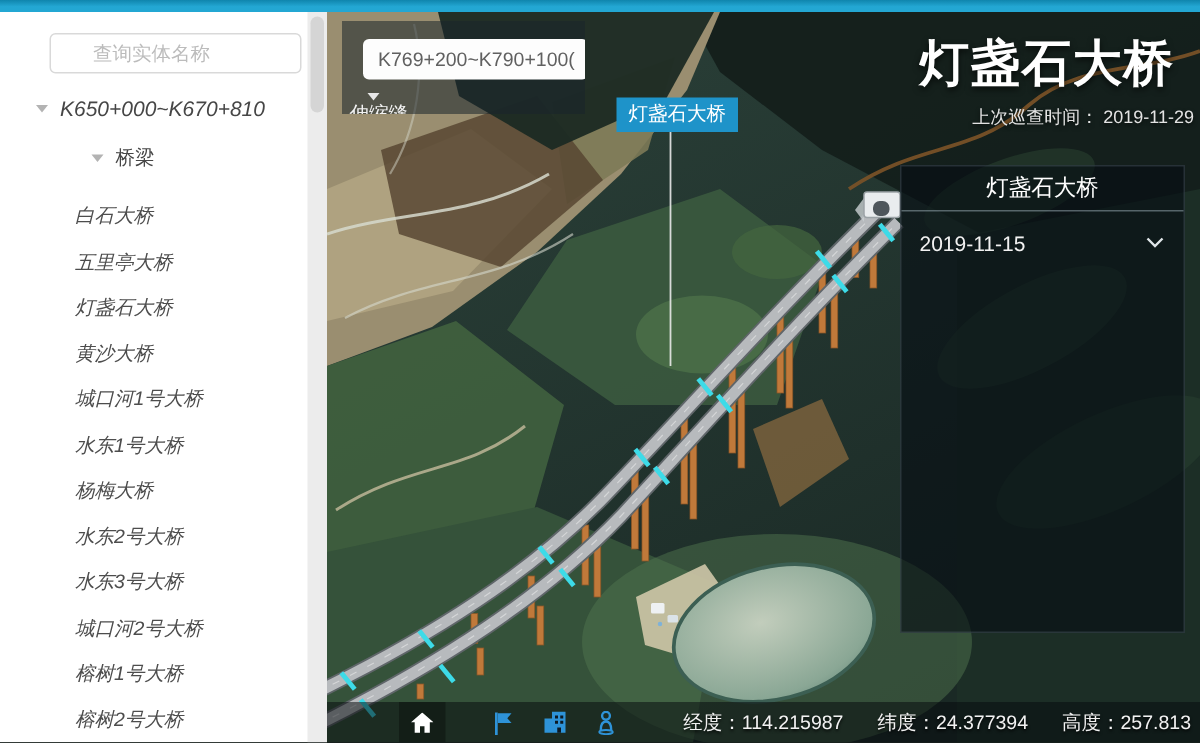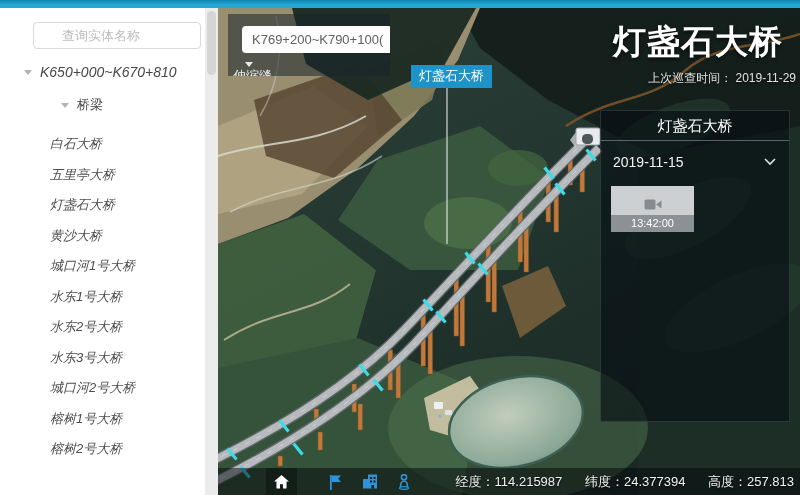--- a/index.html
+++ b/index.html
@@ -86,20 +86,21 @@
       <span class="caret"></span>
       <span>桥梁</span>
     </div>
     <ul class="bridge-list">
       <li>白石大桥</li>
       <li>五里亭大桥</li>
       <li>灯盏石大桥</li>
       <li>黄沙大桥</li>
       <li>城口河1号大桥</li>
       <li>水东1号大桥</li>
+      <li>杨梅大桥</li>
       <li>水东2号大桥</li>
       <li>水东3号大桥</li>
       <li>城口河2号大桥</li>
       <li>榕树1号大桥</li>
       <li>榕树2号大桥</li>
     </ul>
     <div class="scroll-track">
       <div class="scroll-thumb"></div>
     </div>
   </div>
@@ -227,27 +228,20 @@
     </div>
 
     <div class="info-panel">
       <div class="panel-header">灯盏石大桥</div>
       <div class="date-row">
         <span>2019-11-15</span>
         <svg width="14" height="9" viewBox="0 0 14 9">
           <polyline points="2,2 7,7 12,2" fill="none" stroke="#dfe5e8" stroke-width="1.6"></polyline>
         </svg>
       </div>
-      <div class="thumb">
-        <svg class="cam" width="18" height="13" viewBox="0 0 18 13">
-          <rect x="0.5" y="1.5" width="11" height="10" rx="1.5" fill="#858b8f"></rect>
-          <polygon points="12,6.5 17.5,2.5 17.5,10.5" fill="#858b8f"></polygon>
-        </svg>
-        <div class="time-strip">13:42:00</div>
-      </div>
     </div>
 
     <div class="bottom-bar">
       <div class="home-tile">
         <svg width="15" height="14" viewBox="0 0 16 15">
           <path d="M8 0 L16 7 H13.4 V14.5 H9.6 V9.8 H6.4 V14.5 H2.6 V7 H0 Z" fill="#ffffff"></path>
         </svg>
       </div>
       <div class="bar-icon flag">
         <svg width="15" height="16" viewBox="0 0 15 16">

